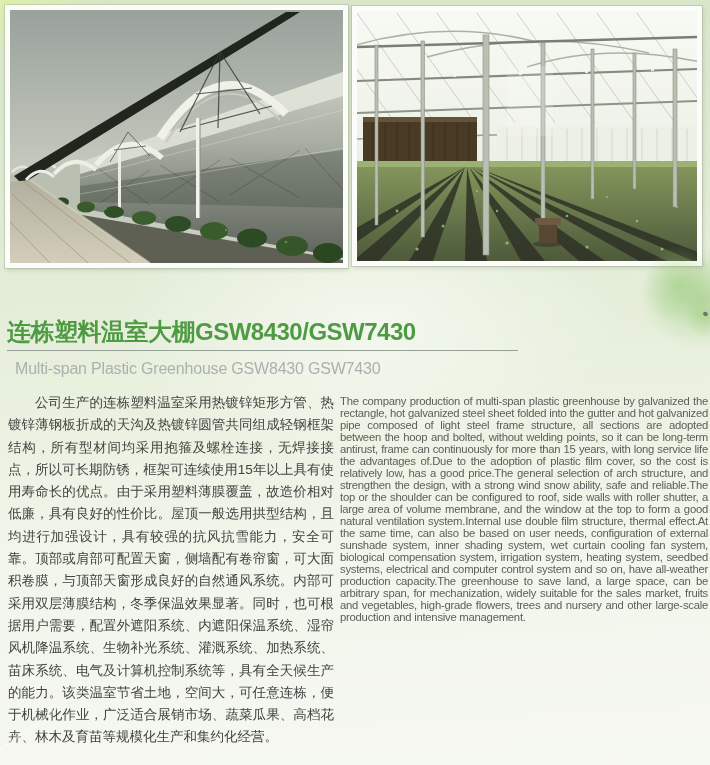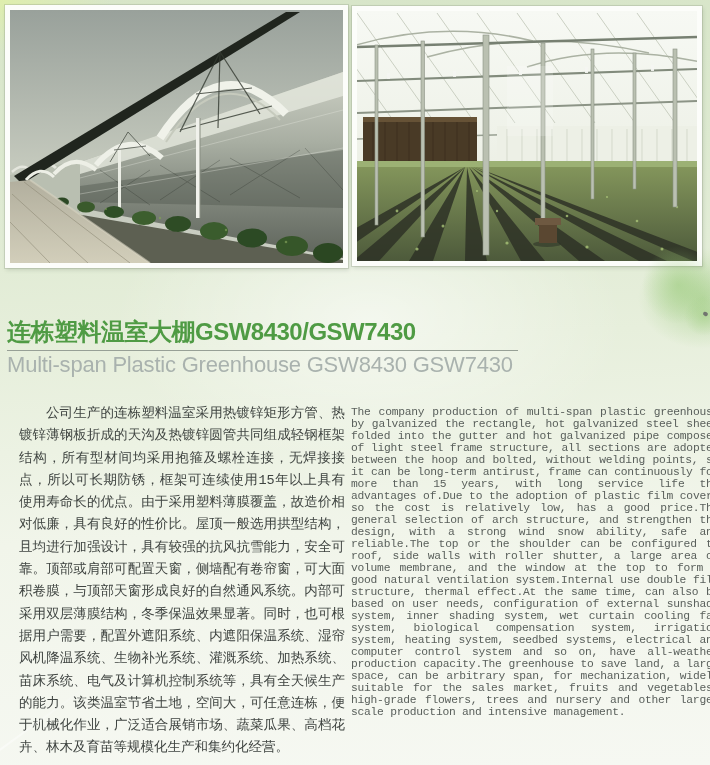--- a/index.html
+++ b/index.html
@@ -23,26 +23,26 @@
   .title-zh{
     position:absolute;left:7px;top:316px;margin:0;
     font-size:24px;font-weight:600;letter-spacing:-.5px;
     color:#4f9b44;white-space:nowrap;
   }
   .title-divider{
     position:absolute;left:7px;top:350px;width:511px;height:1px;
     background:#97a096;
   }
   .title-en{
-    position:absolute;left:7px;top:352px;margin:0;
-    font-size:22px;font-weight:400;letter-spacing:-.2px;
+    position:absolute;left:7px;top:352px;margin:8px;
+    font-size:16px;font-weight:400;letter-spacing:-.2px;
     color:#a9b2ae;white-space:nowrap;
   }
 
-  .col{position:absolute;text-align:justify;margin:12px;font-family:Liberation Mono, monospace;}
+  .col{position:absolute;text-align:justify;margin:1px;}
   .col-zh{
     left:7px;top:391px;width:326px;
     font-size:13.5px;line-height:22.3px;color:#3f4441;
     text-indent:2em;
   }
   .col-en{
     left:339px;top:394px;width:368px;
     font-size:11.3px;line-height:12px;letter-spacing:-.25px;color:#5a605c;
   }
 

